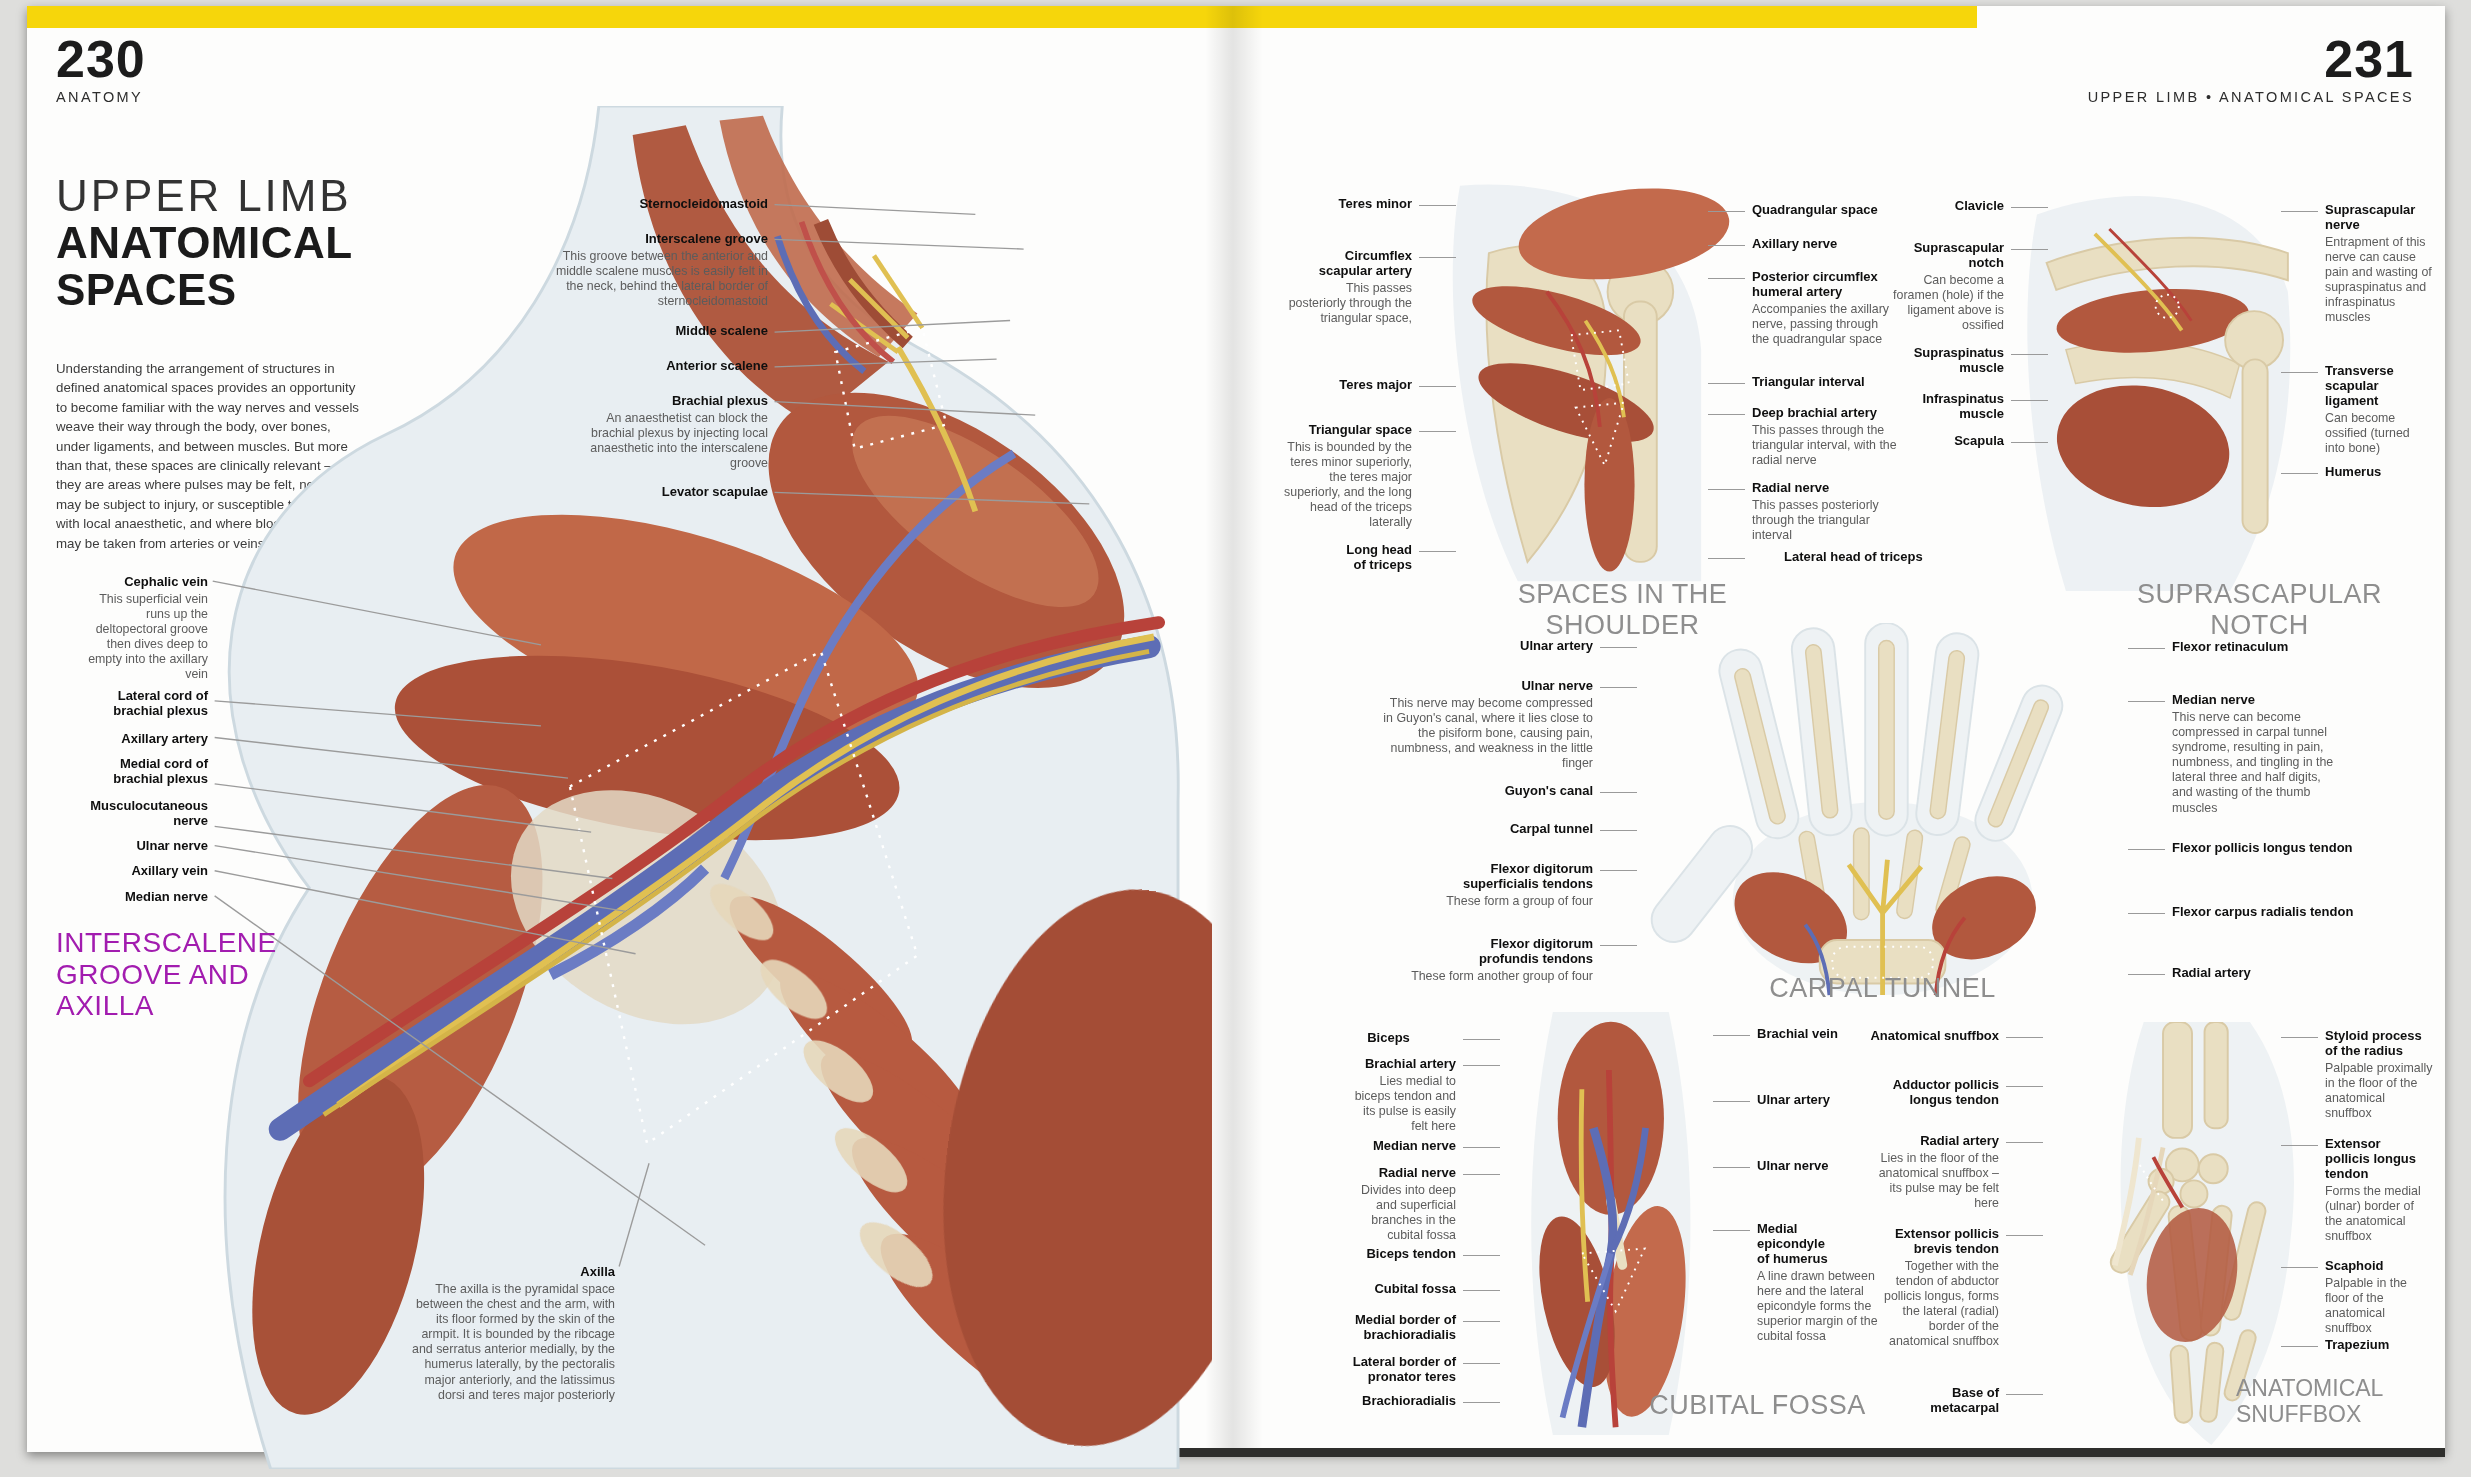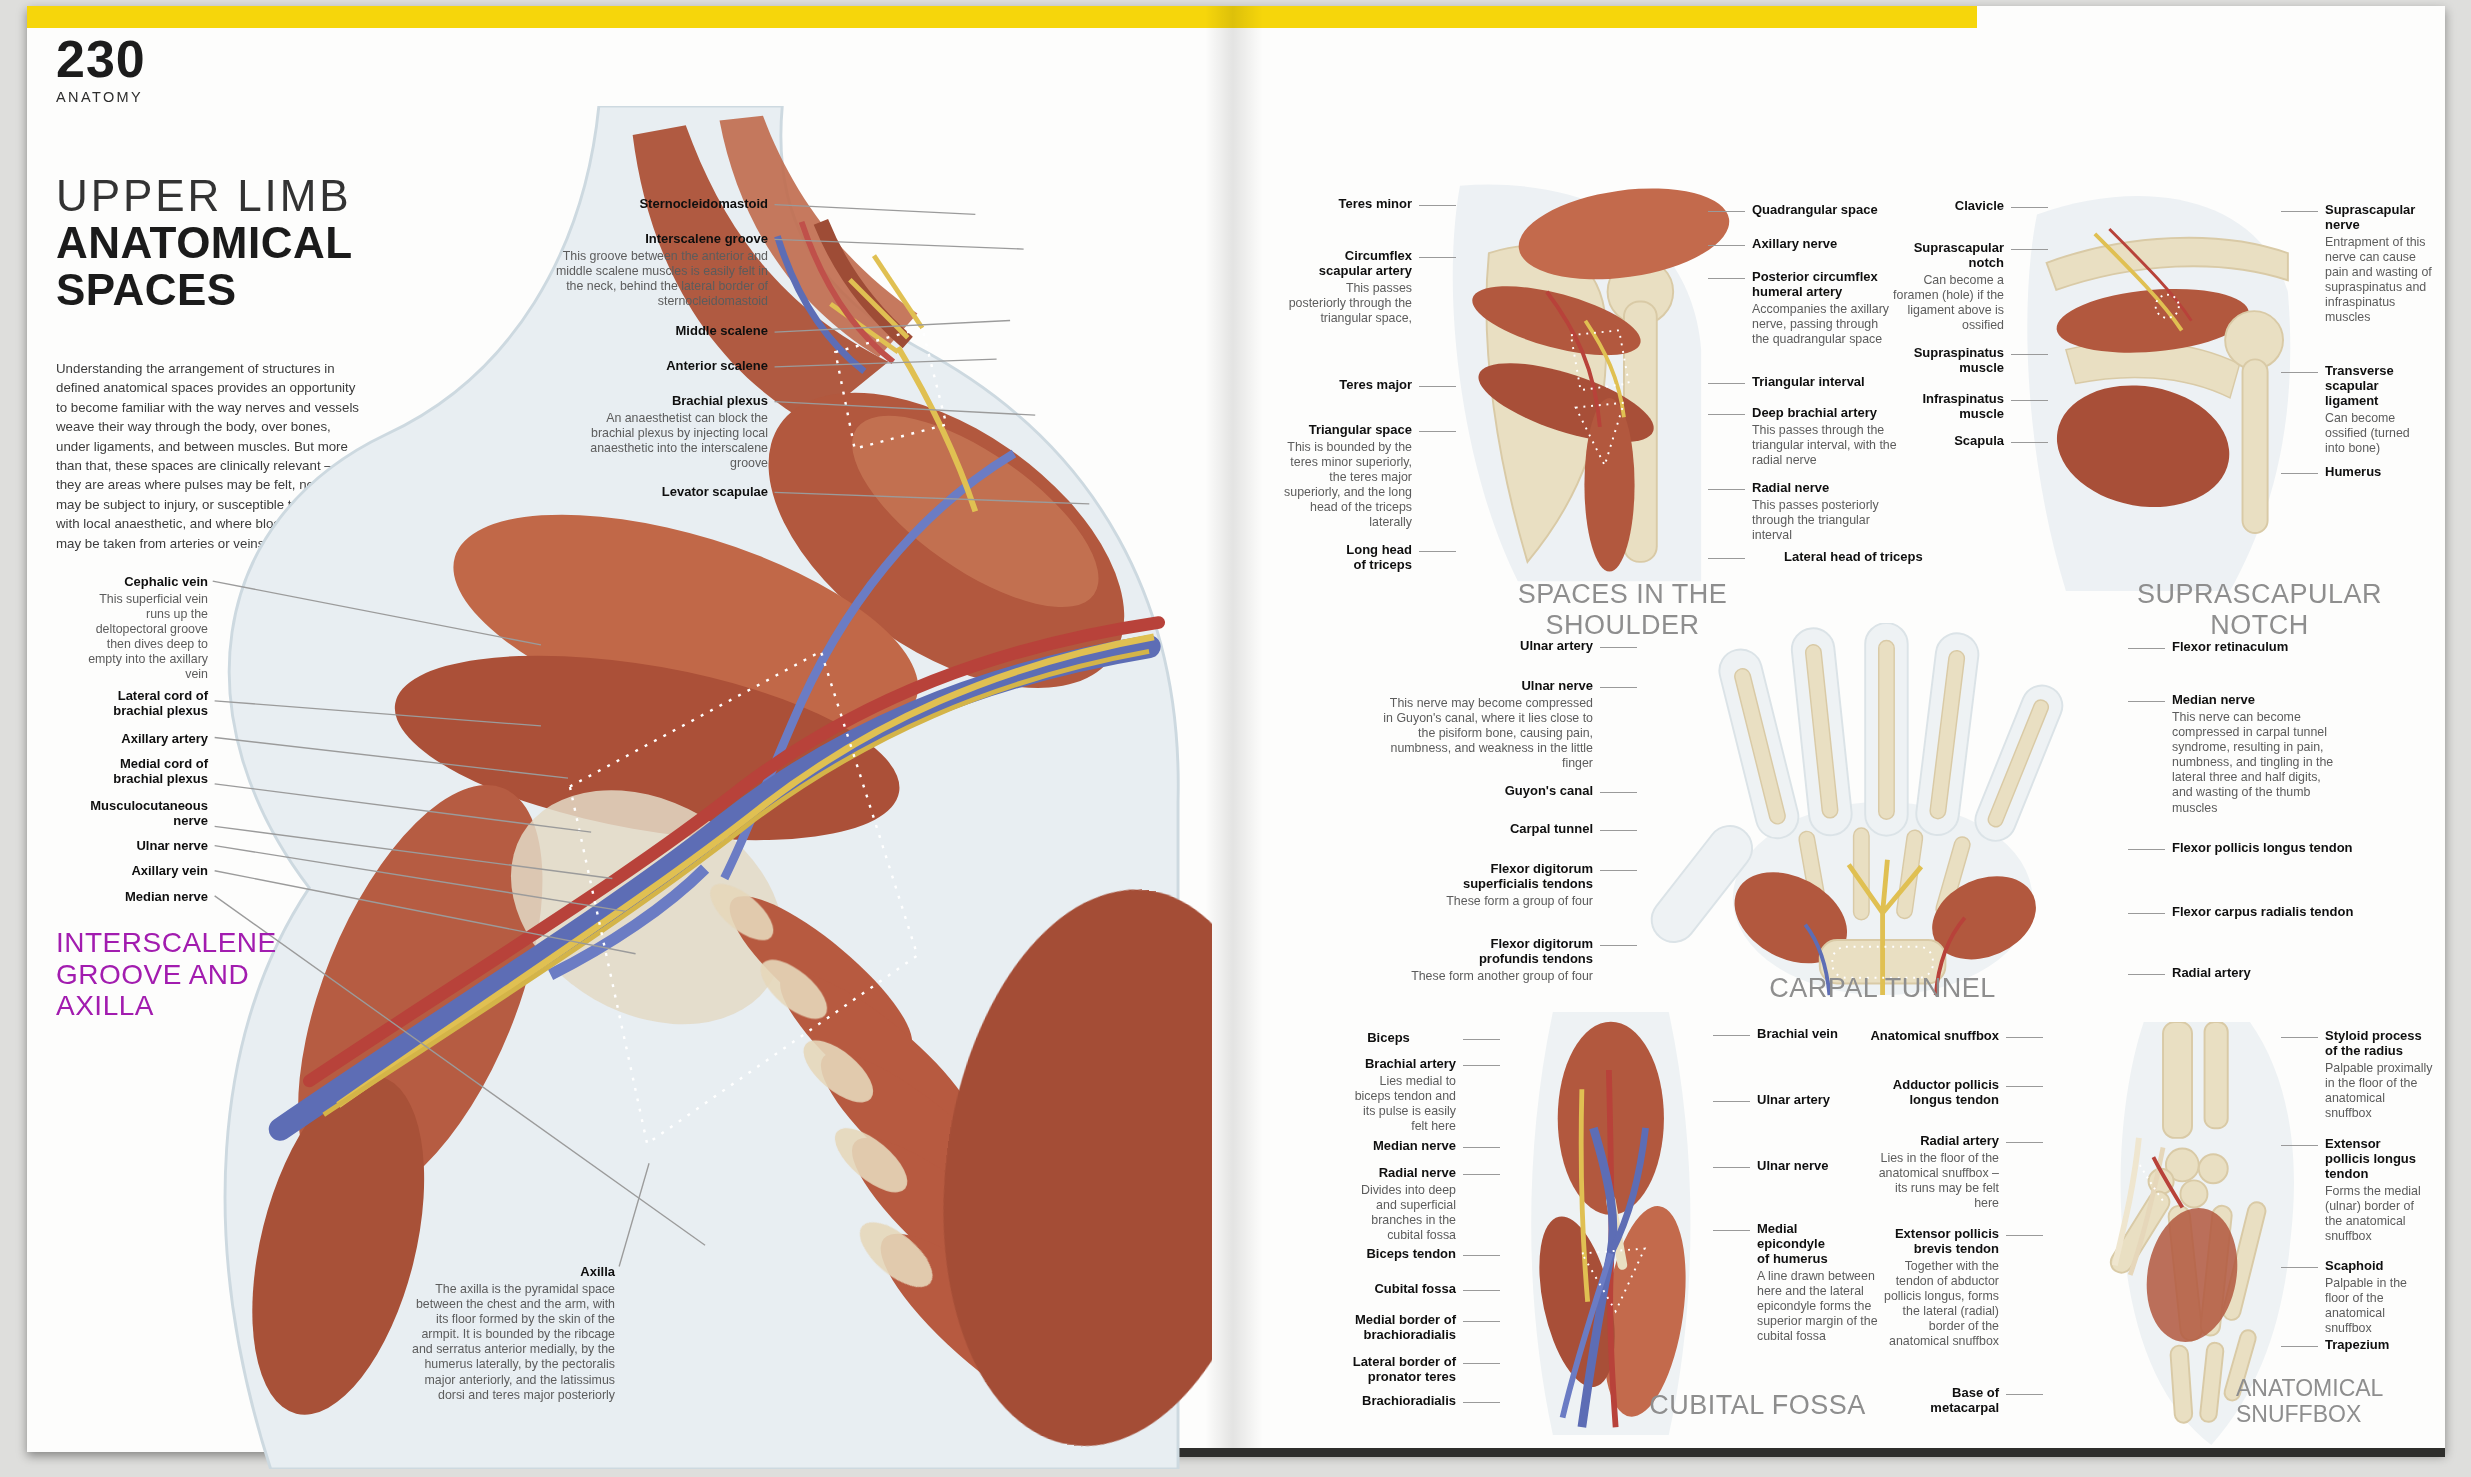--- a/index.html
+++ b/index.html
@@ -46,20 +46,24 @@
 
 <div class="stage">
   <div class="page"></div>
   <div class="ybar"></div>
   <div class="gutter"></div>
   <div class="bstrip"></div>
 
   <div class="hdr" style="left:56px;">
     <div class="h-num">230</div>
     <div class="h-sec">ANATOMY</div>
+  </div>
+  <div class="hdr" style="right:58px;text-align:right;">
+    <div class="h-num">231</div>
+    <div class="h-sec">UPPER LIMB • ANATOMICAL SPACES</div>
   </div>
 
   <div class="title">
     <div class="t1">UPPER LIMB</div>
     <div class="t2">ANATOMICAL</div>
     <div class="t2">SPACES</div>
   </div>
   <div class="intro">Understanding the arrangement of structures in defined anatomical spaces provides an opportunity to become familiar with the way nerves and vessels weave their way through the body, over bones, under ligaments, and between muscles. But more than that, these spaces are clinically relevant – they are areas where pulses may be felt, nerves may be subject to injury, or susceptible to blocking with local anaesthetic, and where blood samples may be taken from arteries or veins.</div>
 
   <svg class="fig" style="left:145px;top:106px;" width="1067" height="1363" viewBox="0 0 1105 1412">
@@ -455,21 +459,21 @@
 
   <div class="lab ra stub" style="right:473px;top:1029px;width:174px;">
     <div class="ln">Anatomical snuffbox</div>
   </div>
   <div class="lab ra stub" style="right:473px;top:1078px;width:145px;">
     <div class="ln">Adductor pollicis
 longus tendon</div>
   </div>
   <div class="lab ra stub" style="right:473px;top:1134px;width:130px;">
     <div class="ln">Radial artery</div>
-    <div class="ld">Lies in the floor of the anatomical snuffbox – its runs may be felt here</div>
+    <div class="ld">Lies in the floor of the anatomical snuffbox – its pulse may be felt here</div>
   </div>
   <div class="lab ra stub" style="right:473px;top:1227px;width:133px;">
     <div class="ln">Extensor pollicis
 brevis tendon</div>
     <div class="ld">Together with the tendon of abductor pollicis longus, forms the lateral (radial) border of the anatomical snuffbox</div>
   </div>
   <div class="lab ra stub" style="right:473px;top:1386px;width:135px;">
     <div class="ln">Base of
 metacarpal</div>
   </div>

